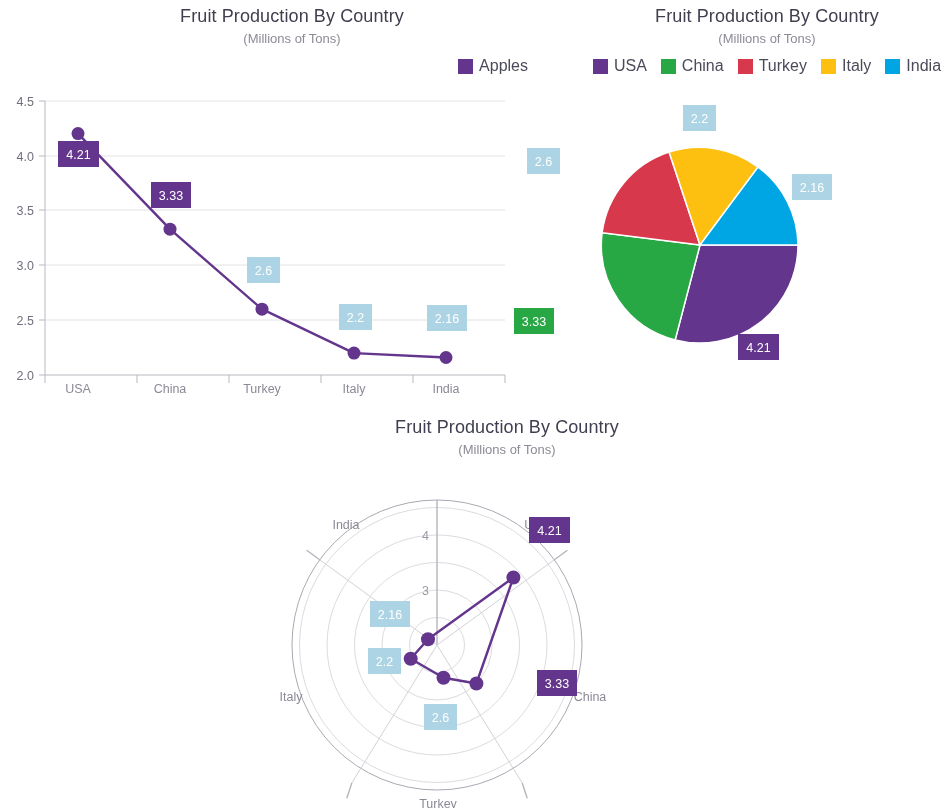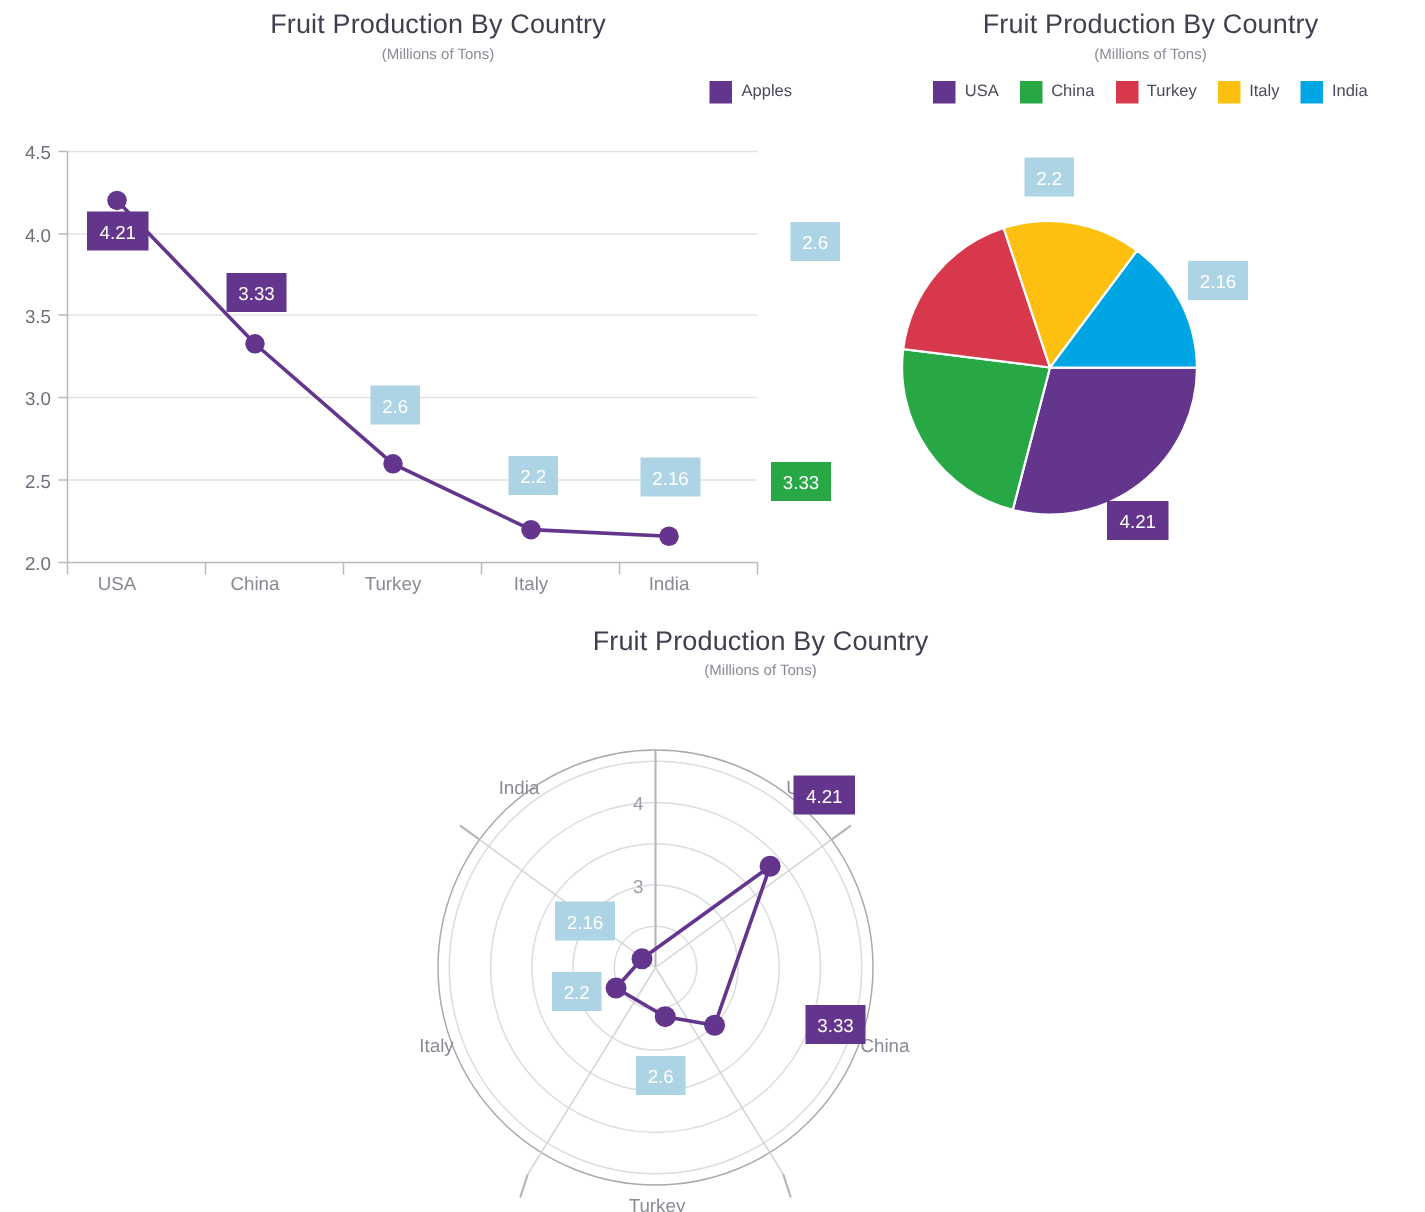--- a/index.html
+++ b/index.html
@@ -17,35 +17,35 @@
   
   .chart-title{
     font-size:18px;
     color:#3f3f4f;
     text-align:center;
     font-weight:400;
     letter-spacing:.1px;
     white-space:nowrap;
   }
   .chart-subtitle{
-    font-size:10px;
+    font-size:13px;
     color:#8b8b96;
     text-align:center;
     font-weight:400;
     margin-top:4px;
     white-space:nowrap;
   }
 
   
   .legend{
     display:flex;
     align-items:center;
     justify-content:center;
     gap:16px;
-    font-size:11px;
+    font-size:16px;
     color:#4a4a5a;
   }
   .legend-item{display:flex;align-items:center;gap:6px;white-space:nowrap;}
   .legend-swatch{width:15px;height:15px;display:block;flex:0 0 auto;}
   .legend-label{line-height:1;}
 
   
   svg{display:block;overflow:visible;}
   text{font-family:"Liberation Sans","DejaVu Sans",sans-serif;}
   .axis-tick{font-size:12.5px;fill:#6f6f7d;}

